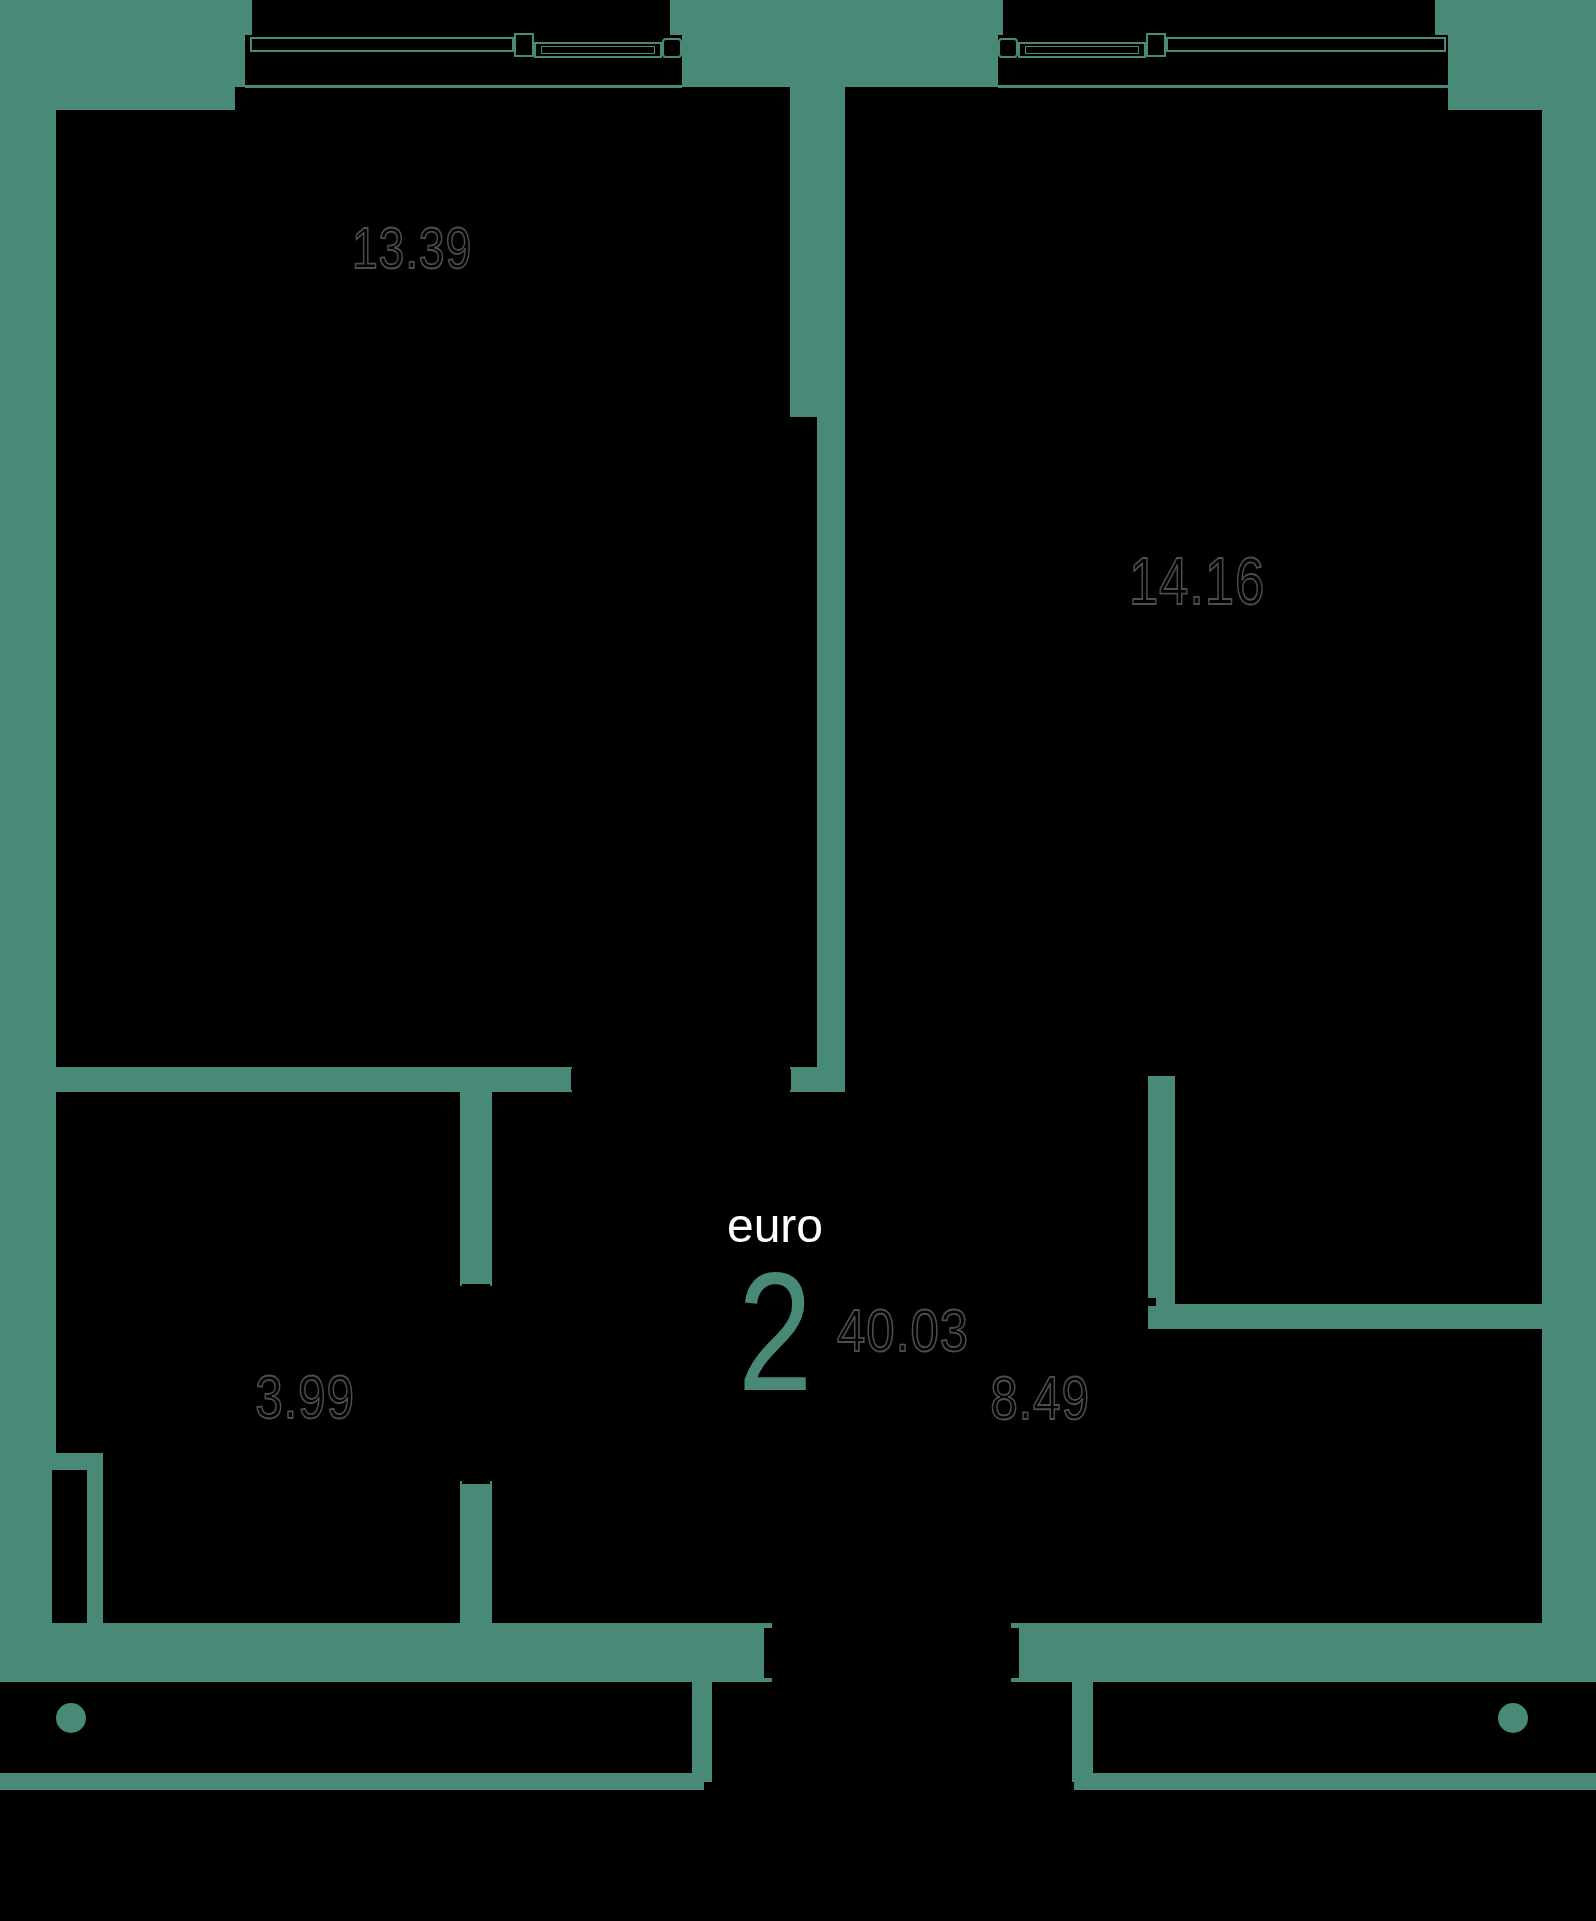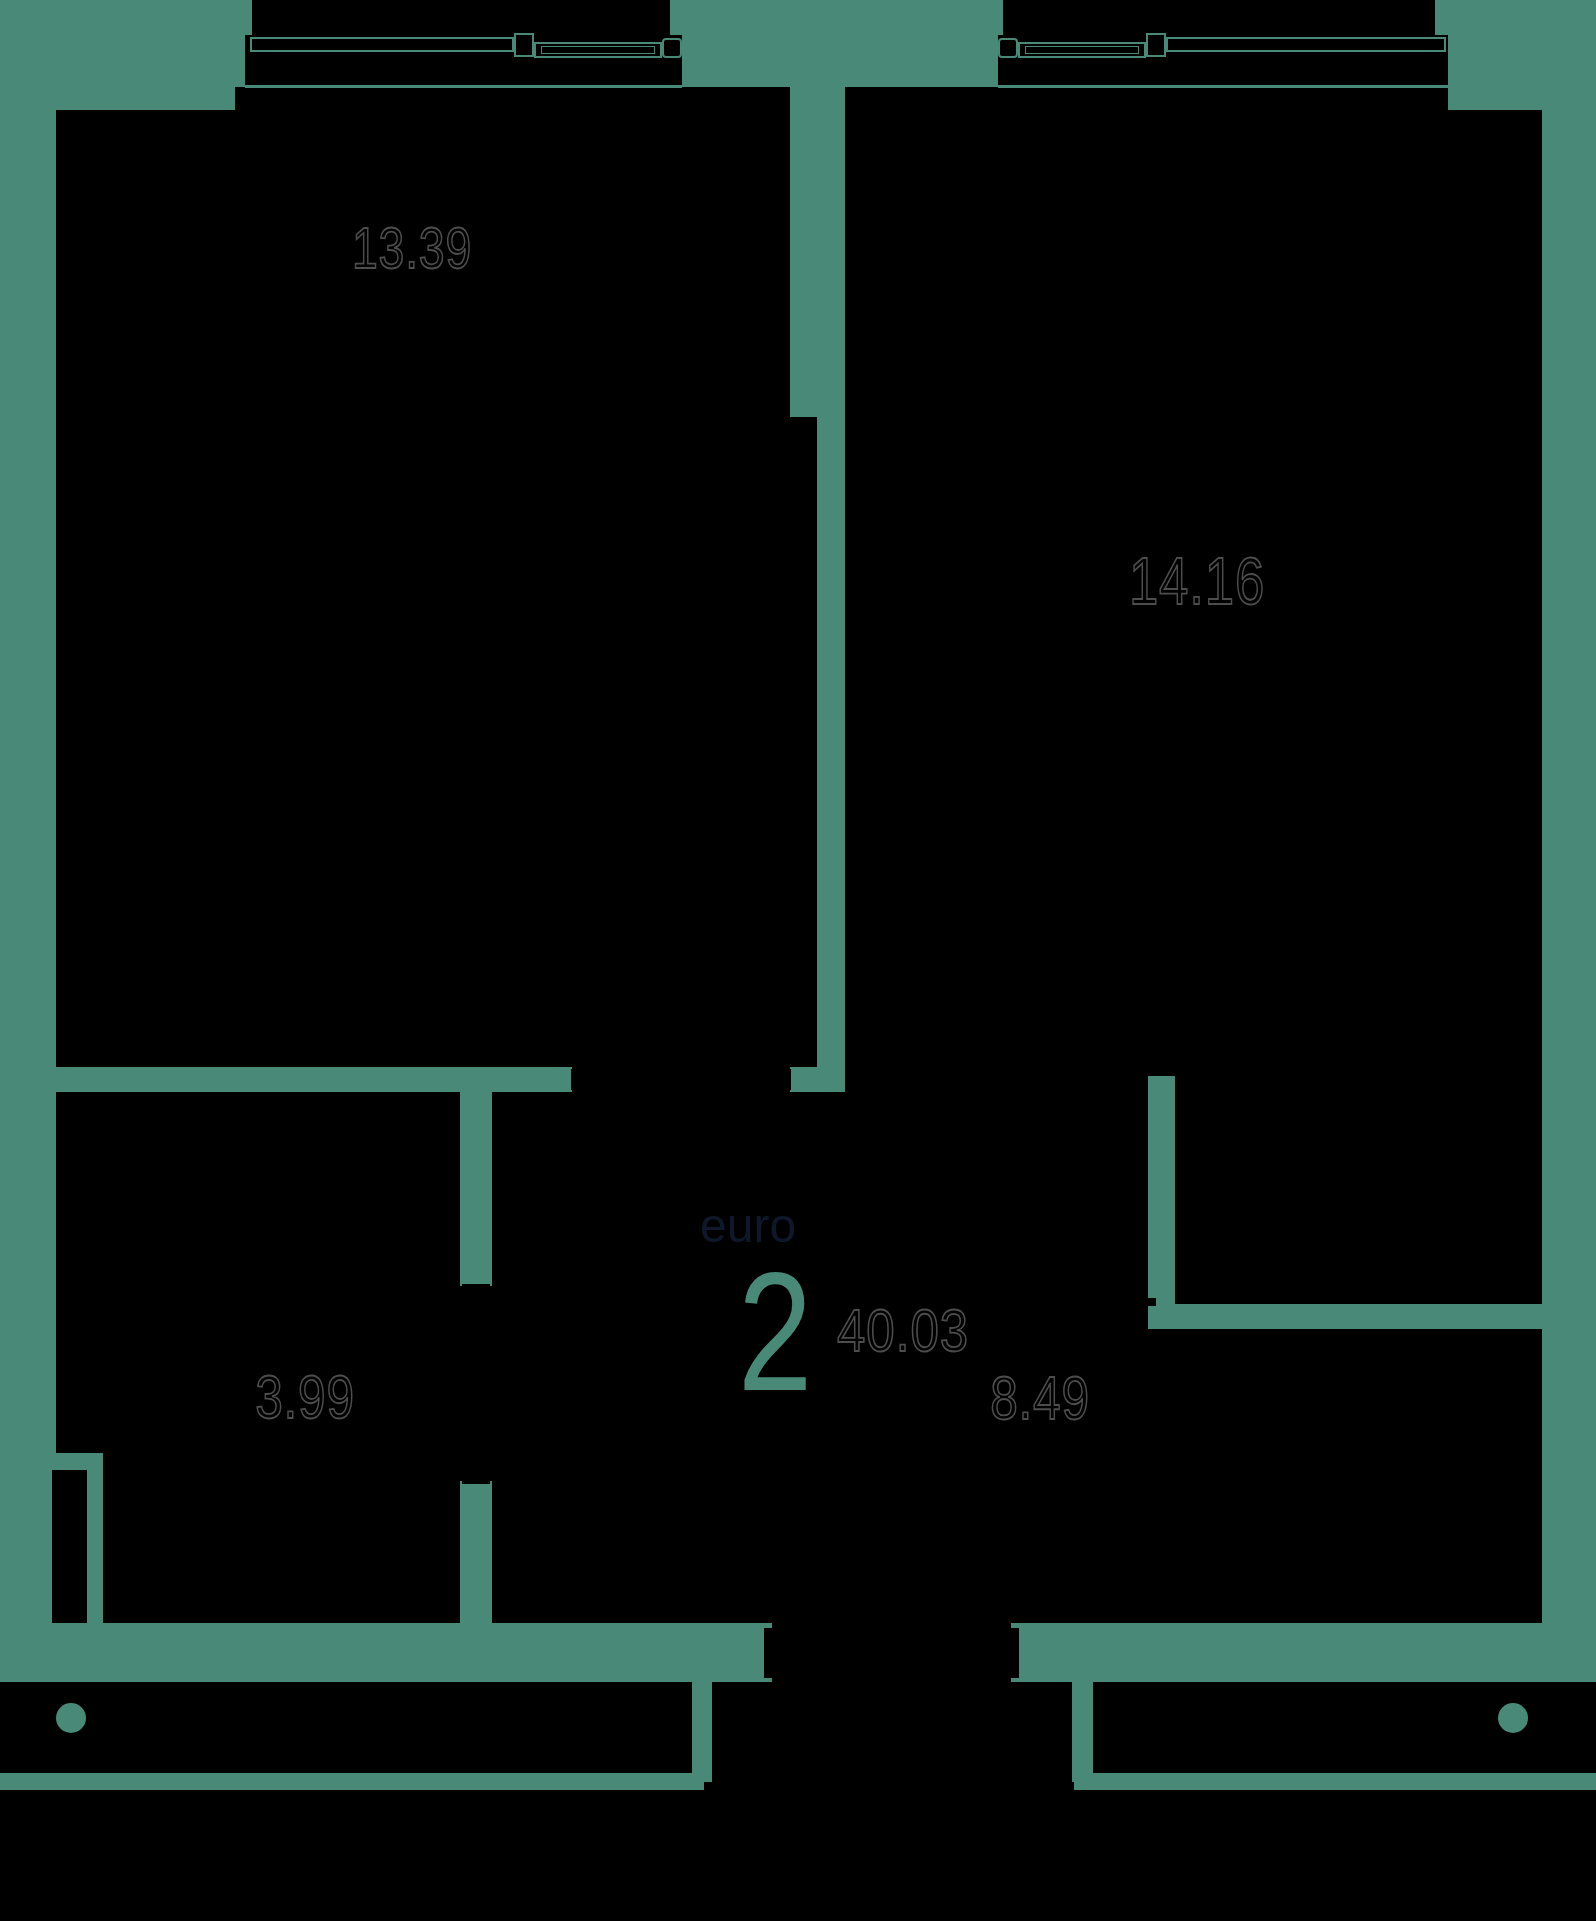--- a/index.html
+++ b/index.html
@@ -20,21 +20,21 @@
     position:absolute;
     color:transparent;
     -webkit-text-stroke:1.8px #4d4d4d;
     font-weight:400;
     text-align:center;
     white-space:nowrap;
     transform:scaleX(0.8);
     transform-origin:center;
     letter-spacing:1px;
   }
-  .accent-label{position:absolute;color:#0f172a;white-space:nowrap;}
+  .accent-label{position:absolute;color:#ffffff;text-align:center;white-space:nowrap;}
   .big-digit{
     position:absolute;color:#488a77;text-align:center;white-space:nowrap;
     transform:scaleX(0.8);transform-origin:center;
   }
   .total-label{
     position:absolute;color:transparent;-webkit-text-stroke:1.8px #4d4d4d;
     white-space:nowrap;transform:scaleX(0.85);transform-origin:left center;letter-spacing:1px;
   }
 </style>
 </head>

